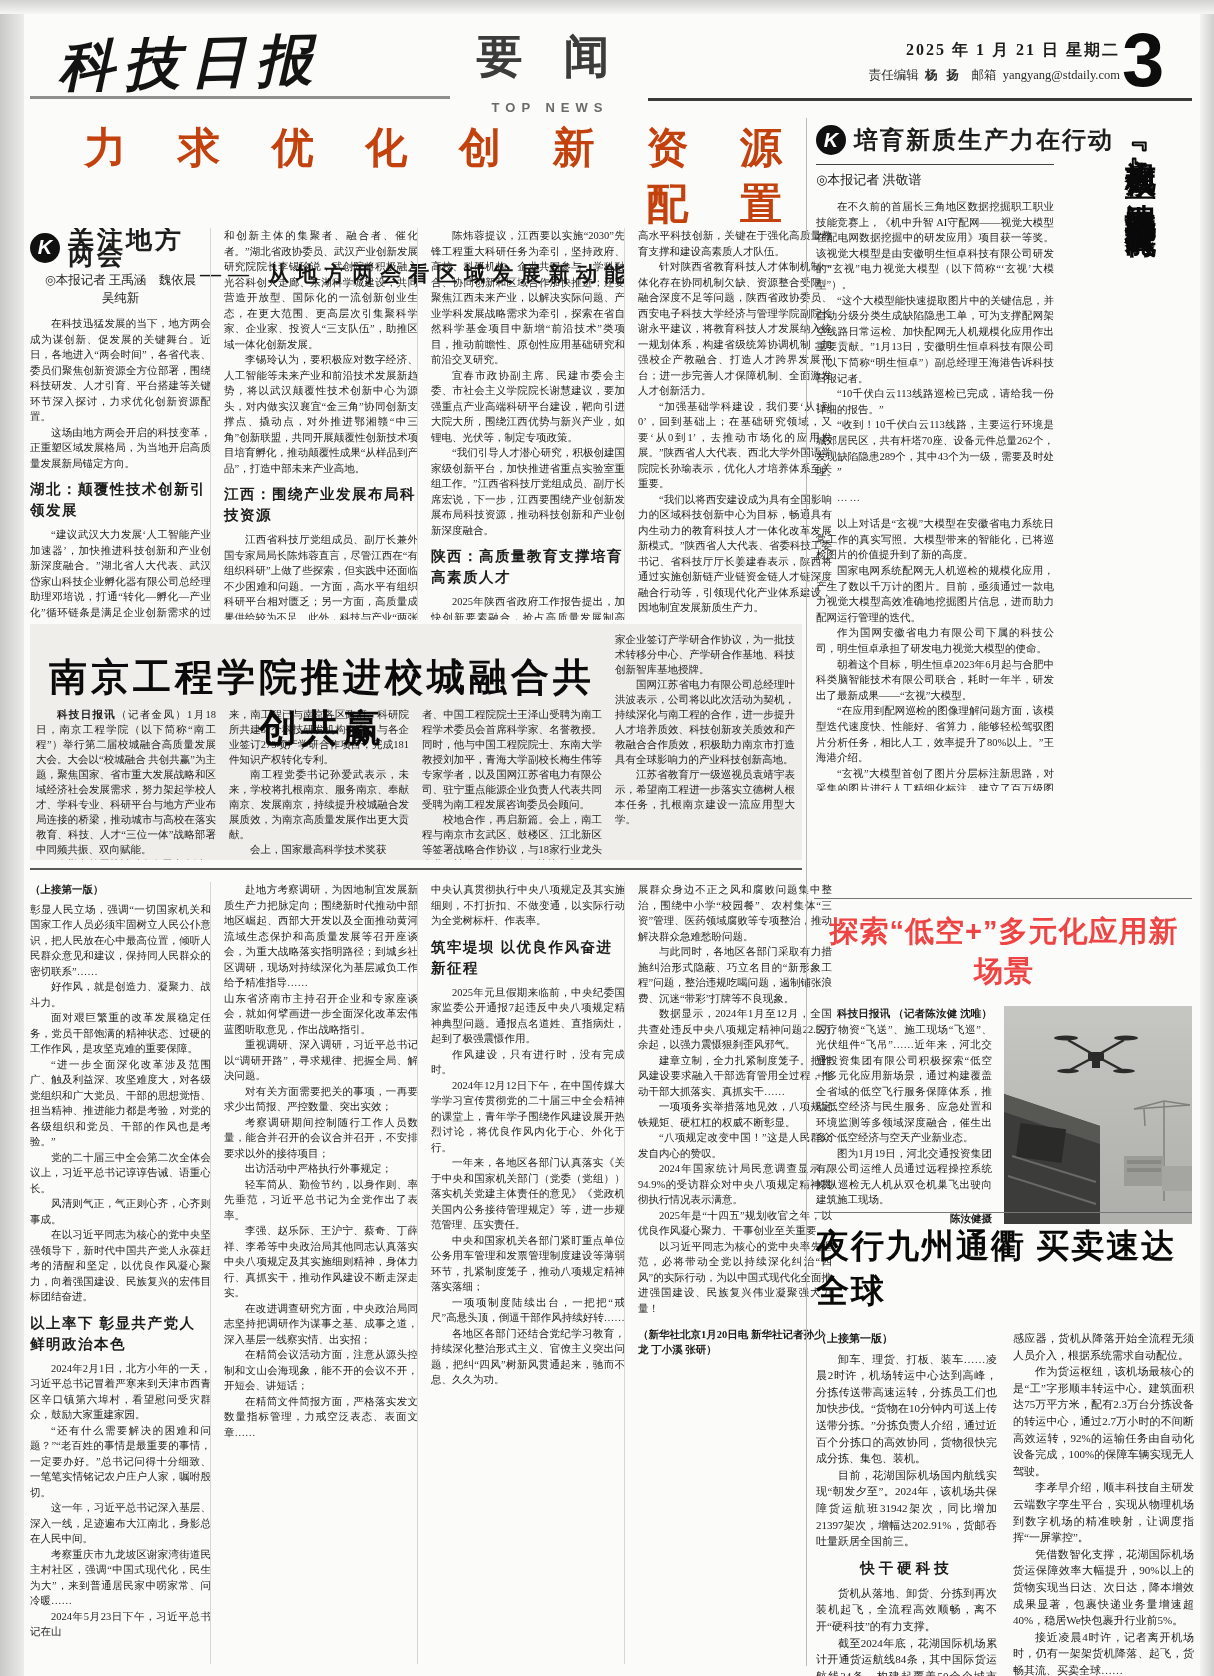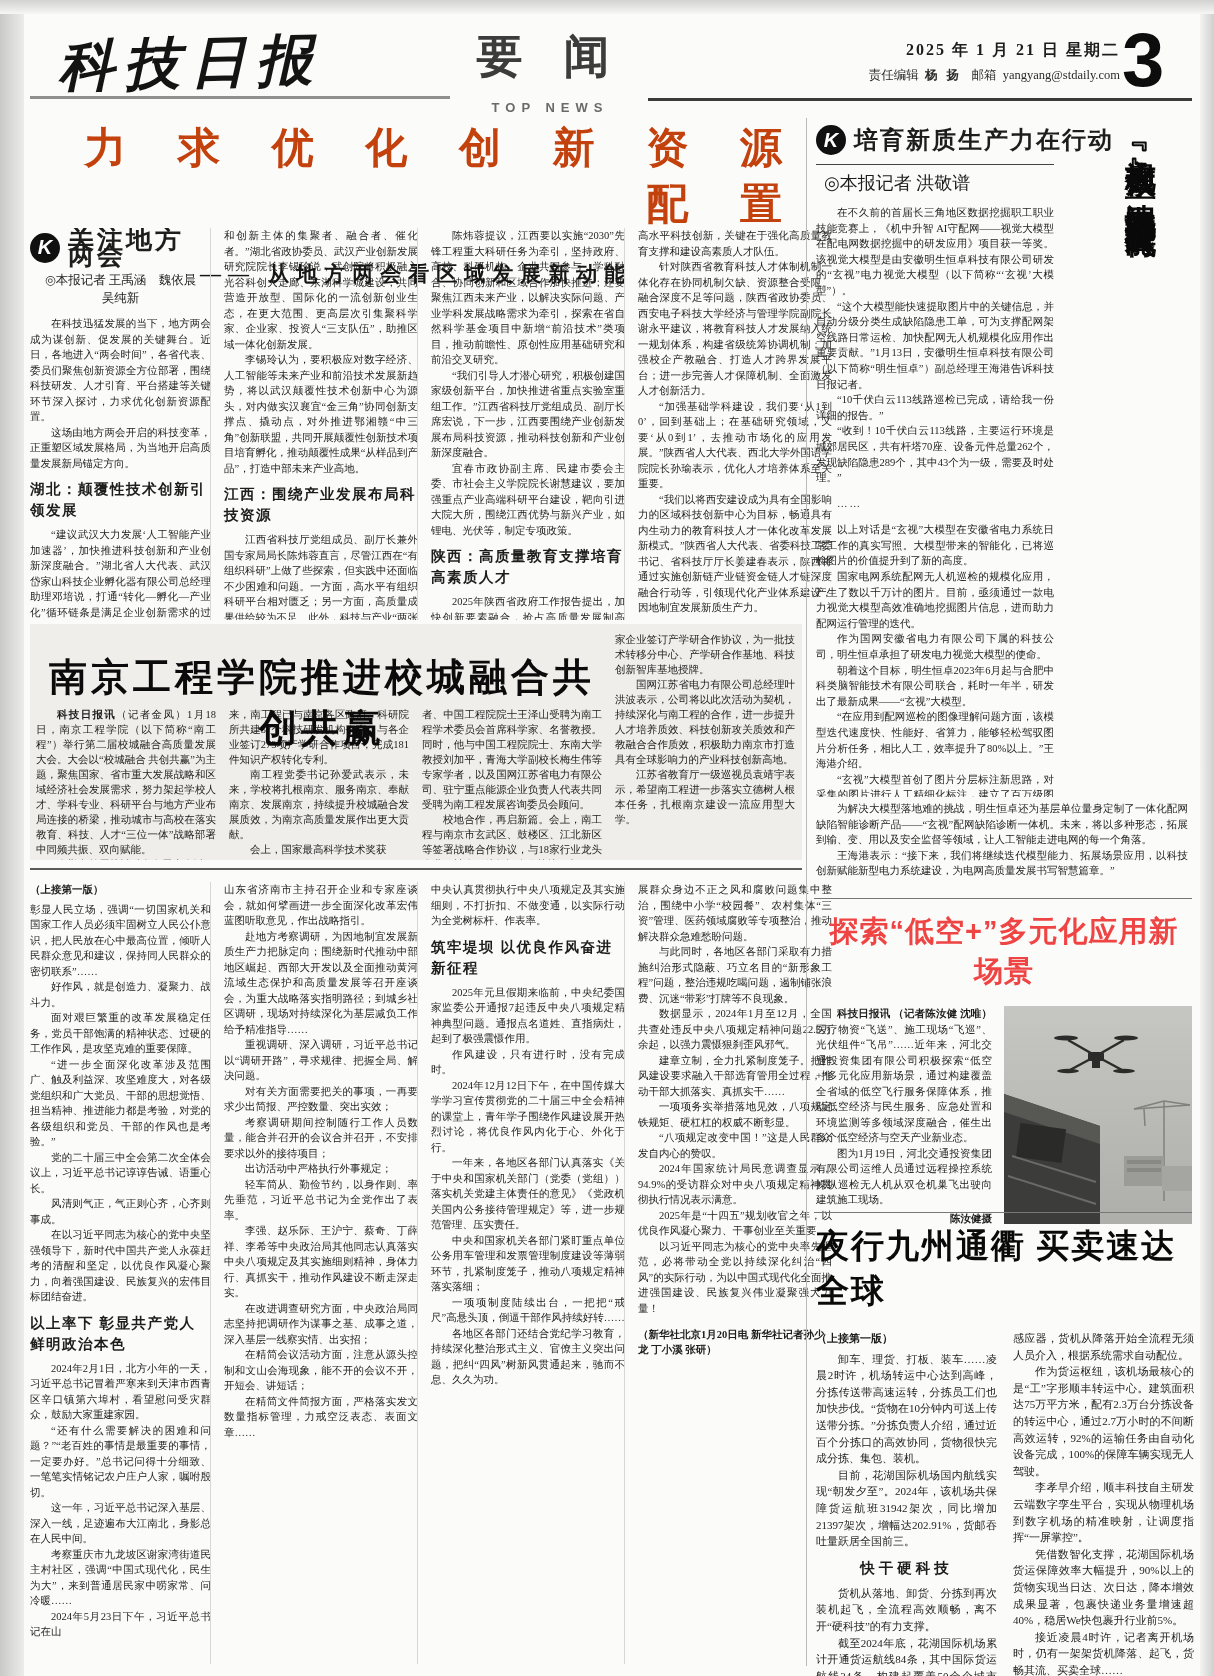--- a/index.html
+++ b/index.html
@@ -69,21 +69,21 @@
   #bl-cols{top:882px;height:782px;}
 
   
   .vdiv{position:absolute;left:806px;top:118px;width:1px;height:1548px;background:#b9b9b6;}
 
   
   .rt{position:absolute;left:816px;top:118px;width:376px;}
   .rt-tag{margin-top:6px;}
   .rt-tag .t{font-size:24px;letter-spacing:2px;}
   .rt-rule{width:238px;height:1px;background:#444;margin:8px 0 6px;}
-  .rt-byline{font-size:18px;margin:4px 8px 10px;}
+  .rt-byline{font-size:13px;margin:4px 0 10px;}
   .rt-body{width:238px;height:592px;overflow:hidden;font-size:10.5px;line-height:15.6px;}
   .rt-wide{width:372px;margin-top:4px;font-size:10.5px;line-height:15.6px;overflow:hidden;height:86px;}
   .vhead{position:absolute;left:278px;top:14px;width:92px;height:664px;
          writing-mode:vertical-rl;text-orientation:upright;
          font-family:"Liberation Sans","DejaVu Sans",sans-serif;font-size:31px;font-weight:900;
          letter-spacing:2px;color:#0a0a0a;line-height:92px;text-align:start;}
 
   
   .rule-r1{position:absolute;left:814px;top:898px;width:378px;height:1px;background:#777;}
   .lowalt{position:absolute;left:816px;top:912px;width:376px;}
@@ -149,22 +149,22 @@
         </div>
     </div>
     <div class="col">
         <p class="para cont">和创新主体的集聚者、融合者、催化者。”湖北省政协委员、武汉产业创新发展研究院院长李锡玲说，武创院将积极融入光谷科创大走廊、东湖科学城建设，共同营造开放型、国际化的一流创新创业生态，在更大范围、更高层次引集聚科学家、企业家、投资人“三支队伍”，助推区域一体化创新发展。</p>
         <p class="para">李锡玲认为，要积极应对数字经济、人工智能等未来产业和前沿技术发展新趋势，将以武汉颠覆性技术创新中心为源头，对内做实汉襄宜“金三角”协同创新支撑点、撬动点，对外推进鄂湘赣“中三角”创新联盟，共同开展颠覆性创新技术项目培育孵化，推动颠覆性成果“从样品到产品”，打造中部未来产业高地。</p>
         <h4 class="sub">江西：围绕产业发展布局科技资源</h4>
         <p class="para">江西省科技厅党组成员、副厅长兼外国专家局局长陈炜蓉直言，尽管江西在“有组织科研”上做了些探索，但实践中还面临不少困难和问题。一方面，高水平有组织科研平台相对匮乏；另一方面，高质量成果供给较为不足。此外，科技与产业“两张皮”现象依然存在。</p>
       </div>
     <div class="col">
         <p class="para">陈炜蓉提议，江西要以实施“2030”先锋工程重大科研任务为牵引，坚持政府、高校、科研机构、企业共同参与，学科融合、协同创新和区域合作加快推进；还要聚焦江西未来产业，以解决实际问题、产业学科发展战略需求为牵引，探索在省自然科学基金项目中新增“前沿技术”类项目，推动前瞻性、原创性应用基础研究和前沿交叉研究。</p>
+        <p class="para">宜春市政协副主席、民建市委会主委、市社会主义学院院长谢慧建议，要加强重点产业高端科研平台建设，靶向引进大院大所，围绕江西优势与新兴产业，如锂电、光伏等，制定专项政策。</p>
         <p class="para">“我们引导人才潜心研究，积极创建国家级创新平台，加快推进省重点实验室重组工作。”江西省科技厅党组成员、副厅长席宏说，下一步，江西要围绕产业创新发展布局科技资源，推动科技创新和产业创新深度融合。</p>
-        <p class="para">宜春市政协副主席、民建市委会主委、市社会主义学院院长谢慧建议，要加强重点产业高端科研平台建设，靶向引进大院大所，围绕江西优势与新兴产业，如锂电、光伏等，制定专项政策。</p>
         <h4 class="sub">陕西：高质量教育支撑培育高素质人才</h4>
         <p class="para">2025年陕西省政府工作报告提出，加快创新要素融合，抢占高质量发展制高点。多位代表、委员表示，推动</p>
       </div>
     <div class="col">
         <p class="para cont">高水平科技创新，关键在于强化高质量教育支撑和建设高素质人才队伍。</p>
         <p class="para">针对陕西省教育科技人才体制机制一体化存在协同机制欠缺、资源整合受限、融合深度不足等问题，陕西省政协委员、西安电子科技大学经济与管理学院副院长谢永平建议，将教育科技人才发展纳入统一规划体系，构建省级统筹协调机制；加强校企产教融合、打造人才跨界发展平台；进一步完善人才保障机制、全面激发人才创新活力。</p>
         <p class="para">“加强基础学科建设，我们要‘从1到0’，回到基础上；在基础研究领域，又要‘从0到1’，去推动市场化的应用发展。”陕西省人大代表、西北大学外国语学院院长孙瑜表示，优化人才培养体系至关重要。</p>
         <p class="para">“我们以将西安建设成为具有全国影响力的区域科技创新中心为目标，畅通具有内生动力的教育科技人才一体化改革发展新模式。”陕西省人大代表、省委科技工委书记、省科技厅厅长姜建春表示，陕西将通过实施创新链产业链资金链人才链深度融合行动等，引领现代化产业体系建设，因地制宜发展新质生产力。</p>
       </div>
   </div>
@@ -205,22 +205,22 @@
         <p class="para">风清则气正，气正则心齐，心齐则事成。</p>
         <p class="para">在以习近平同志为核心的党中央坚强领导下，新时代中国共产党人永葆赶考的清醒和坚定，以优良作风凝心聚力，向着强国建设、民族复兴的宏伟目标团结奋进。</p>
         <h4 class="sub">以上率下 彰显共产党人鲜明政治本色</h4>
         <p class="para">2024年2月1日，北方小年的一天，习近平总书记冒着严寒来到天津市西青区辛口镇第六埠村，看望慰问受灾群众，鼓励大家重建家园。</p>
         <p class="para">“还有什么需要解决的困难和问题？”“老百姓的事情是最重要的事情，一定要办好。”总书记问得十分细致、一笔笔实情铭记农户庄户人家，嘱咐殷切。</p>
         <p class="para">这一年，习近平总书记深入基层、深入一线，足迹遍布大江南北，身影总在人民中间。</p>
         <p class="para">考察重庆市九龙坡区谢家湾街道民主村社区，强调“中国式现代化，民生为大”，来到普通居民家中唠家常、问冷暖……</p>
         <p class="para">2024年5月23日下午，习近平总书记在山</p>
       </div>
     <div class="col">
+        <p class="para">赴地方考察调研，为因地制宜发展新质生产力把脉定向；围绕新时代推动中部地区崛起、西部大开发以及全面推动黄河流域生态保护和高质量发展等召开座谈会，为重大战略落实指明路径；到城乡社区调研，现场对持续深化为基层减负工作给予精准指导……</p>
         <p class="para cont">山东省济南市主持召开企业和专家座谈会，就如何擘画进一步全面深化改革宏伟蓝图听取意见，作出战略指引。</p>
-        <p class="para">赴地方考察调研，为因地制宜发展新质生产力把脉定向；围绕新时代推动中部地区崛起、西部大开发以及全面推动黄河流域生态保护和高质量发展等召开座谈会，为重大战略落实指明路径；到城乡社区调研，现场对持续深化为基层减负工作给予精准指导……</p>
         <p class="para">重视调研、深入调研，习近平总书记以“调研开路”，寻求规律、把握全局、解决问题。</p>
         <p class="para">对有关方面需要把关的事项，一再要求少出简报、严控数量、突出实效；</p>
         <p class="para">考察调研期间控制随行工作人员数量，能合并召开的会议合并召开，不安排要求以外的接待项目；</p>
         <p class="para">出访活动中严格执行外事规定；</p>
         <p class="para">轻车简从、勤俭节约，以身作则、率先垂范，习近平总书记为全党作出了表率。</p>
         <p class="para">李强、赵乐际、王沪宁、蔡奇、丁薛祥、李希等中央政治局其他同志认真落实中央八项规定及其实施细则精神，身体力行、真抓实干，推动作风建设不断走深走实。</p>
         <p class="para">在改进调查研究方面，中央政治局同志坚持把调研作为谋事之基、成事之道，深入基层一线察实情、出实招；</p>
         <p class="para">在精简会议活动方面，注意从源头控制和文山会海现象，能不开的会议不开，开短会、讲短话；</p>
         <p class="para">在精简文件简报方面，严格落实发文数量指标管理，力戒空泛表态、表面文章……</p>
       </div>
@@ -264,24 +264,20 @@
         <p class="para">“10千伏白云113线路巡检已完成，请给我一份详细的报告。”</p>
         <p class="para">“收到！10千伏白云113线路，主要运行环境是城郊居民区，共有杆塔70座、设备元件总量262个，发现缺陷隐患289个，其中43个为一级，需要及时处理。”</p>
         <p class="dots">……</p>
         <p class="para">以上对话是“玄视”大模型在安徽省电力系统日常工作的真实写照。大模型带来的智能化，已将巡检图片的价值提升到了新的高度。</p>
         <p class="para">国家电网系统配网无人机巡检的规模化应用，产生了数以千万计的图片。目前，亟须通过一款电力视觉大模型高效准确地挖掘图片信息，进而助力配网运行管理的迭代。</p>
         <p class="para">作为国网安徽省电力有限公司下属的科技公司，明生恒卓承担了研发电力视觉大模型的使命。</p>
         <p class="para">朝着这个目标，明生恒卓2023年6月起与合肥中科类脑智能技术有限公司联合，耗时一年半，研发出了最新成果——“玄视”大模型。</p>
         <p class="para">“在应用到配网巡检的图像理解问题方面，该模型迭代速度快、性能好、省算力，能够轻松驾驭图片分析任务，相比人工，效率提升了80%以上。”王海港介绍。</p>
         <p class="para">“玄视”大模型首创了图片分层标注新思路，对采集的图片进行人工精细化标注，建立了百万级图片、千万级标签的高质量样本库。经过多轮工程化训练，该模型实现了对巡检图片的18类运行环境、18类杆塔信息、14类电力设备、23类电力元件和26类缺陷隐患的全息识别，准确率超过94%。</p>
       </div>
-    <div class="rt-wide">
-        <p class="para">为解决大模型落地难的挑战，明生恒卓还为基层单位量身定制了一体化配网缺陷智能诊断产品——“玄视”配网缺陷诊断一体机。未来，将以多种形态，拓展到输、变、用以及安全监督等领域，让人工智能走进电网的每一个角落。</p>
-        <p class="para">王海港表示：“接下来，我们将继续迭代模型能力、拓展场景应用，以科技创新赋能新型电力系统建设，为电网高质量发展书写智慧篇章。”</p>
-      </div>
     <div class="vhead">『玄视』大模型：让电网运行管理进入智能时代</div>
   </section>
 
   <div class="rule-r1"></div>
   <section class="lowalt">
     <div class="hl">探索“低空+”多元化应用新场景</div>
     <div class="flex">
       <div class="txt">
           <p class="para"><b>科技日报讯 （记者陈汝健 沈唯）</b>医疗物资“飞送”、施工现场“飞巡”、光伏组件“飞吊”……近年来，河北交通投资集团有限公司积极探索“低空+”多元化应用新场景，通过构建覆盖全省域的低空飞行服务保障体系，推动低空经济与民生服务、应急处置和环境监测等多领域深度融合，催生出多个低空经济与空天产业新业态。</p>
           <p class="para">图为1月19日，河北交通投资集团有限公司运维人员通过远程操控系统操纵巡检无人机从双仓机巢飞出驶向建筑施工现场。</p>

